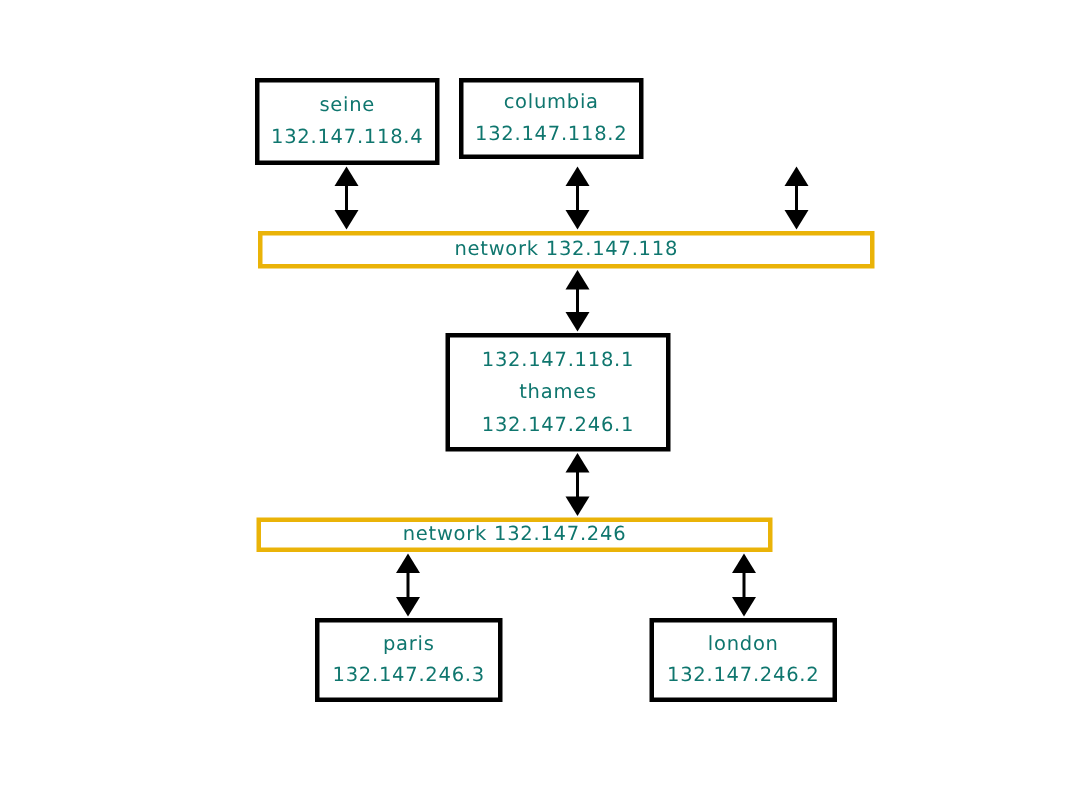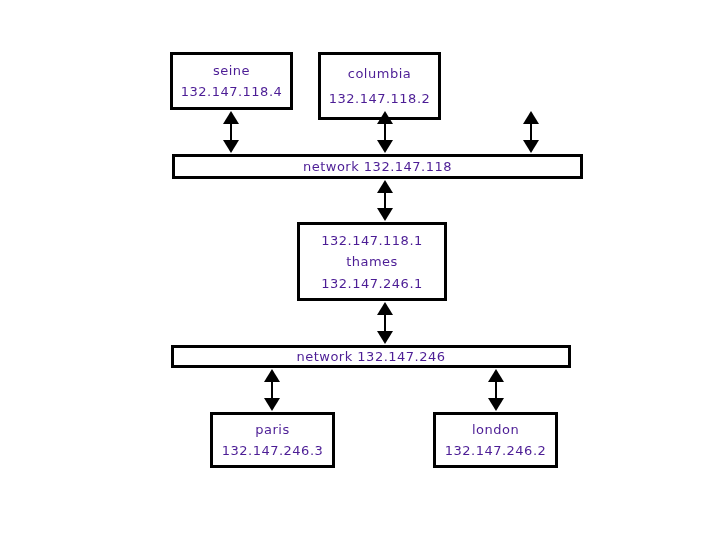--- a/index.html
+++ b/index.html
@@ -7,21 +7,21 @@
     padding: 0;
     background: #ffffff;
   }
   .canvas {
     position: relative;
     width: 720px;
     height: 540px;
     background: #ffffff;
     overflow: hidden;
     font-family: "DejaVu Sans", "Liberation Sans", sans-serif;
-    color: #4c1d95;
+    color: #0f766e;
   }
   .node {
     position: absolute;
     box-sizing: border-box;
     border: 3px solid #000000;
     background: #ffffff;
     display: flex;
     flex-direction: column;
     align-items: center;
     justify-content: space-evenly;
@@ -29,21 +29,21 @@
   }
   .node .line {
     font-size: 13px;
     line-height: 1;
     letter-spacing: 0.5px;
     white-space: nowrap;
   }
   .netbar {
     position: absolute;
     box-sizing: border-box;
-    border: 3px solid #000000;
+    border: 3px solid #eab308;
     background: #ffffff;
     display: flex;
     align-items: center;
     justify-content: center;
   }
   .netbar .line {
     font-size: 13px;
     line-height: 1;
     letter-spacing: 0.5px;
     white-space: nowrap;
@@ -80,25 +80,25 @@
     transform: translateX(-50%);
     width: 0;
     height: 0;
     border-left: 8px solid transparent;
     border-right: 8px solid transparent;
     border-top: 13px solid #000000;
   }
 
   
   #host-seine    { left: 170px; top: 52px;  width: 123px; height: 58px; }
-  #host-columbia { left: 318px; top: 52px;  width: 123px; height: 68px; }
+  #host-columbia { left: 306px; top: 52px;  width: 123px; height: 54px; }
   #host-thames   { left: 469px; top: 52px;  width: 127px; height: 58px; }
   #netbar-118    { left: 172px; top: 154px; width: 411px; height: 25px; }
   #host-volga    { left: 297px; top: 222px; width: 150px; height: 79px; }
-  #netbar-246    { left: 171px; top: 345px; width: 400px; height: 23px; }
+  #netbar-246    { left: 171px; top: 345px; width: 344px; height: 23px; }
   #host-paris    { left: 210px; top: 412px; width: 125px; height: 56px; }
   #host-london   { left: 433px; top: 412px; width: 125px; height: 56px; text-align: center; }
 
   #arrow-seine-118    { left: 223px; top: 111px; height: 42px; }
   #arrow-columbia-118 { left: 377px; top: 111px; height: 42px; }
   #arrow-thames-118   { left: 523px; top: 111px; height: 42px; }
   #arrow-118-volga    { left: 377px; top: 180px; height: 41px; }
   #arrow-volga-246    { left: 377px; top: 302px; height: 42px; }
   #arrow-246-paris    { left: 264px; top: 369px; height: 42px; }
   #arrow-246-london   { left: 488px; top: 369px; height: 42px; }

